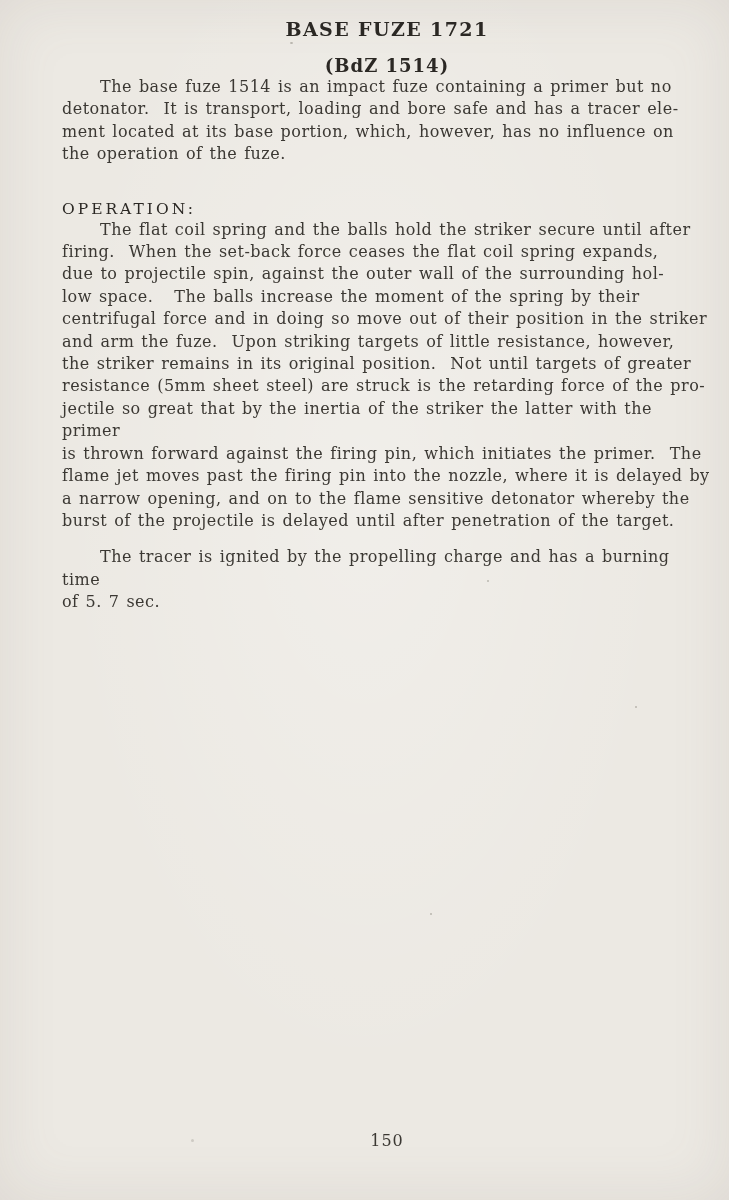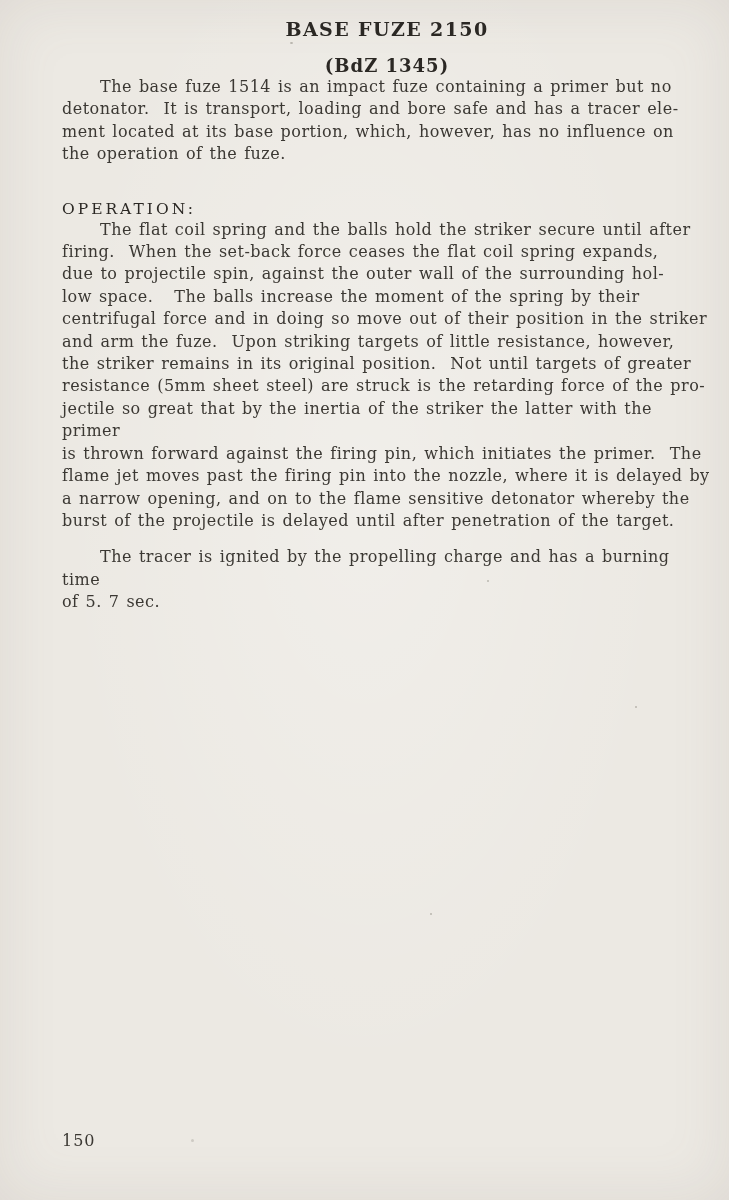--- a/index.html
+++ b/index.html
@@ -59,40 +59,41 @@
     margin-top: 34px;
   }
   .operation-para { margin-top: 1px; }
   .tracer-para    { margin-top: 14px; }
   .use-para       { margin-top: 14px; }
   .page-number {
     position: absolute;
     top: 1131px;
     left: 62px;
     width: 650px;
+    text-align: center;
     font-size: 16px;
     letter-spacing: 1px;
   }
   
   .speck { position: absolute; background: rgba(90,85,75,0.35); border-radius: 50%; }
   .s1 { width: 3px; height: 2px; top: 42px;  left: 290px; }
   .s2 { width: 2px; height: 2px; top: 580px; left: 487px; }
   .s3 { width: 2px; height: 2px; top: 706px; left: 635px; }
   .s4 { width: 2px; height: 2px; top: 913px; left: 430px; }
   .s5 { width: 3px; height: 3px; top: 1139px; left: 191px; opacity: .6; }
 </style>
 </head>
 <body>
 
 <div class="page">
   <div class="content">
 
-    <div class="title">BASE FUZE 2150</div>
+    <div class="title">BASE FUZE 1721</div>
 
-    <div class="subtitle">(BdZ 1345)</div>
+    <div class="subtitle">(BdZ 1514)</div>
 
     <div class="para intro-para">The base fuze 1514 is an impact fuze containing a primer but no
 detonator.  It is transport, loading and bore safe and has a tracer ele-
 ment located at its base portion, which, however, has no influence on
 the operation of the fuze.</div>
 
     <div class="section-heading">OPERATION:</div>
 
     <div class="para operation-para">The flat coil spring and the balls hold the striker secure until after
 firing.  When the set-back force ceases the flat coil spring expands,

